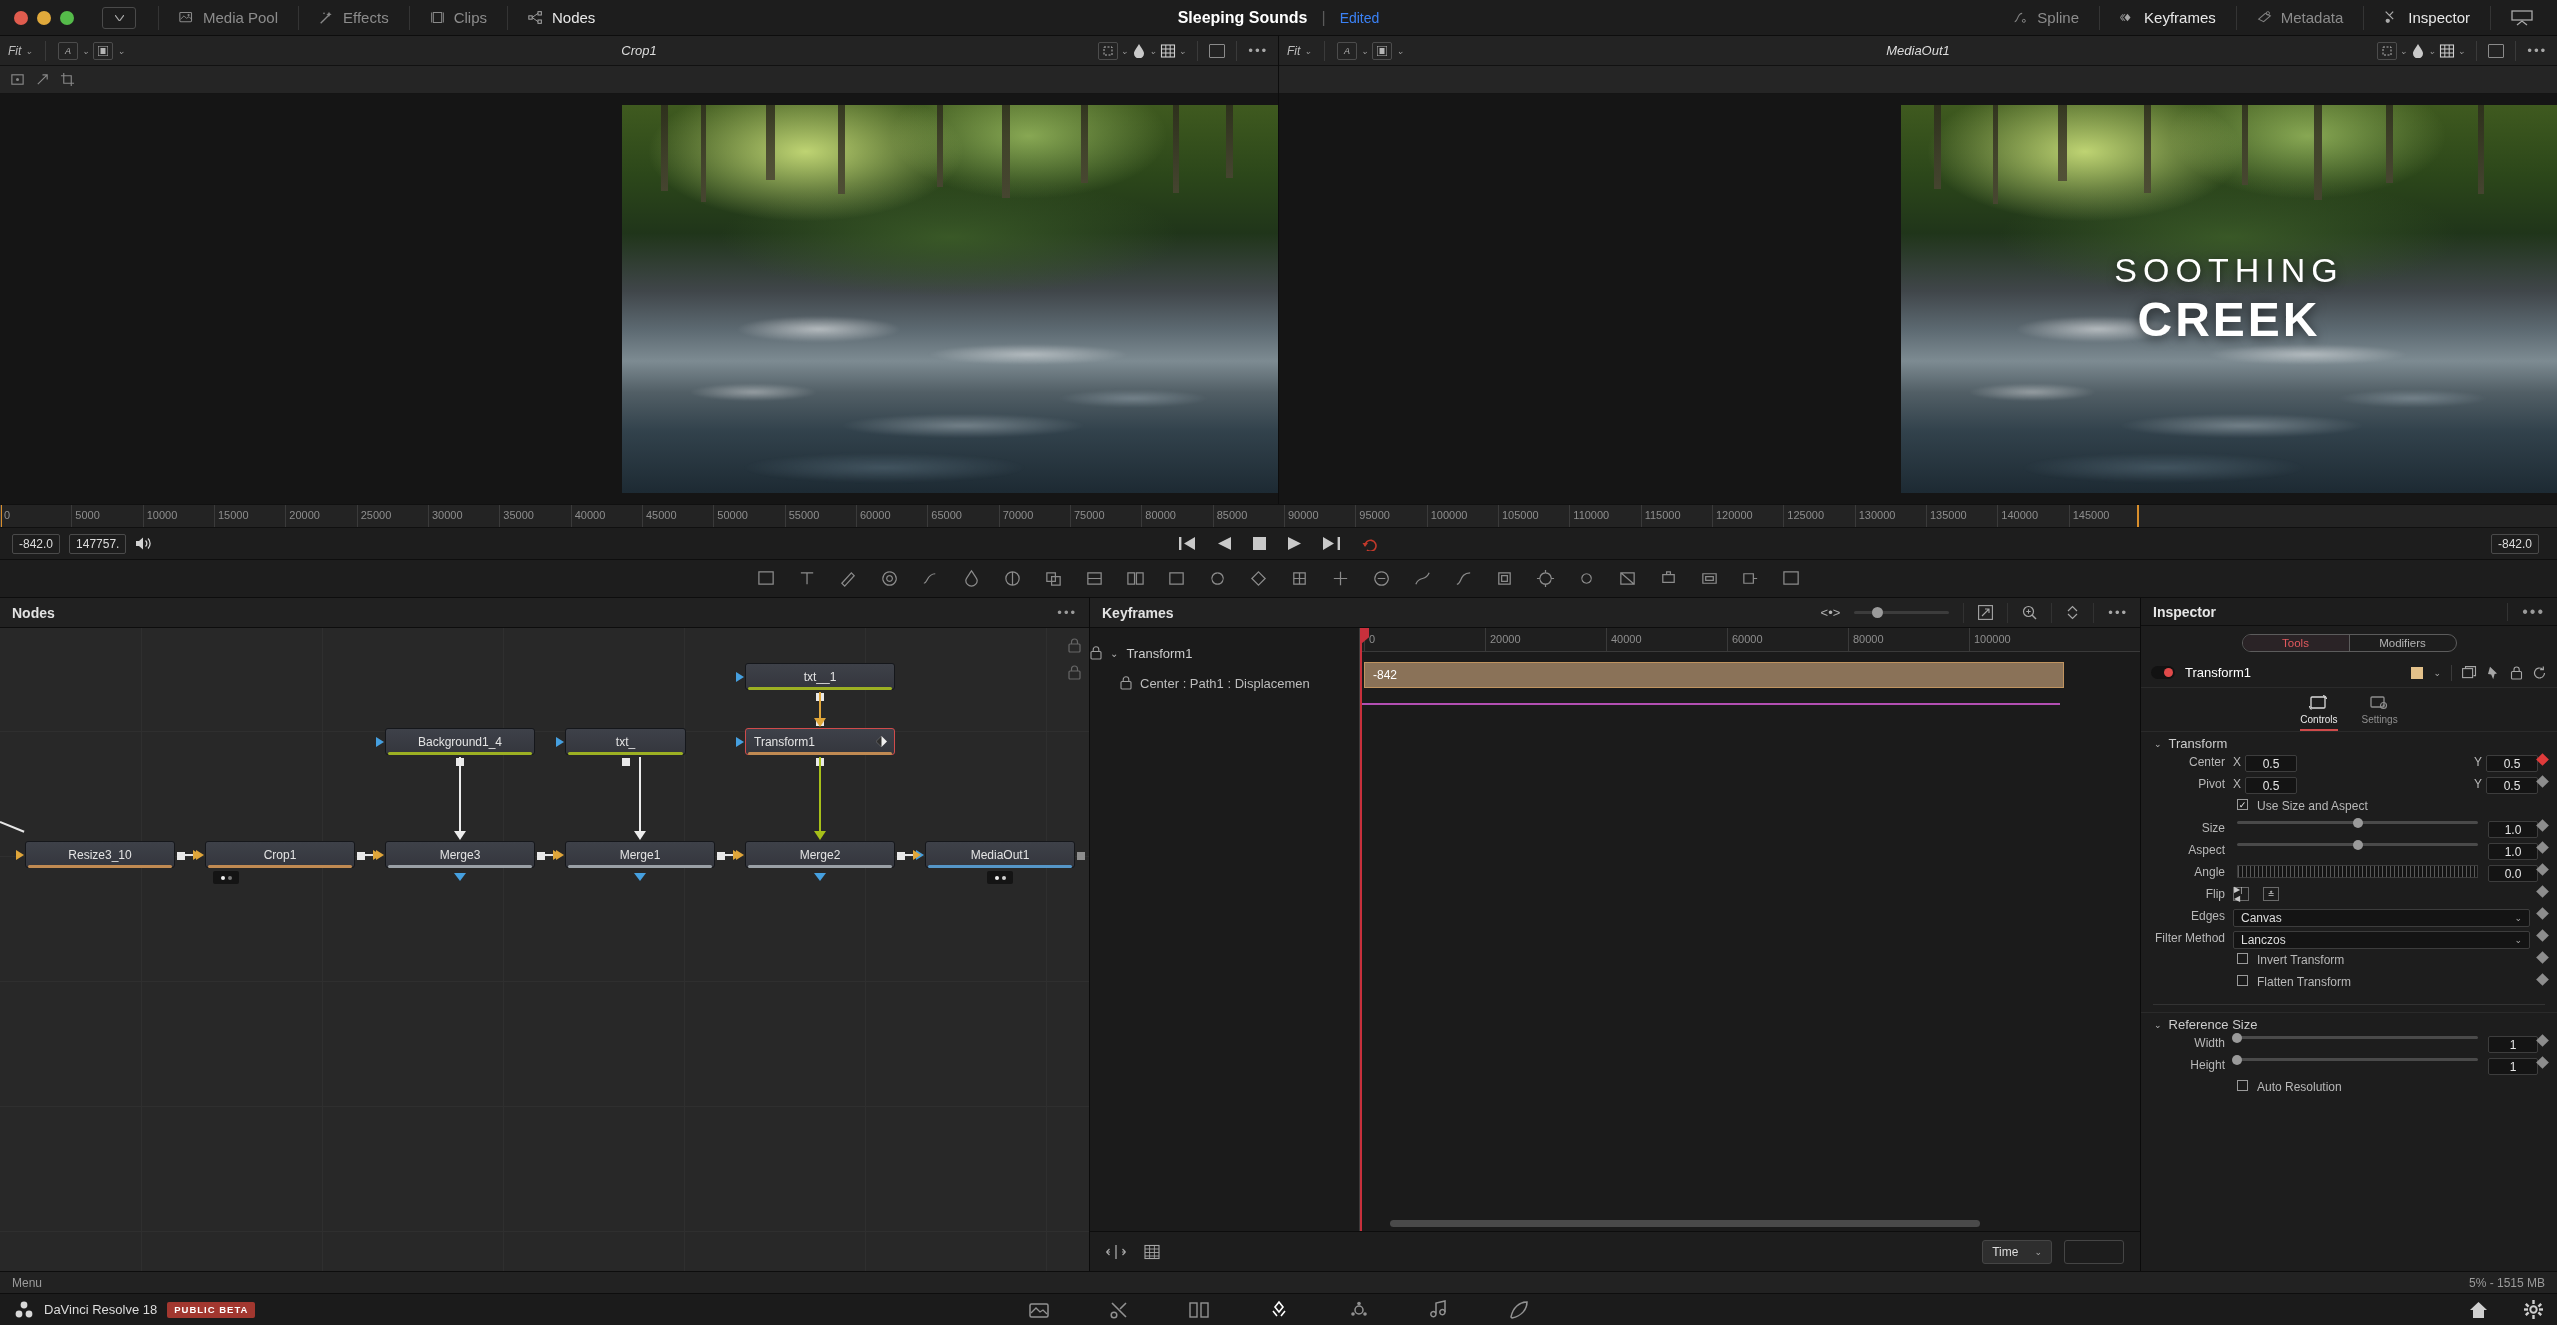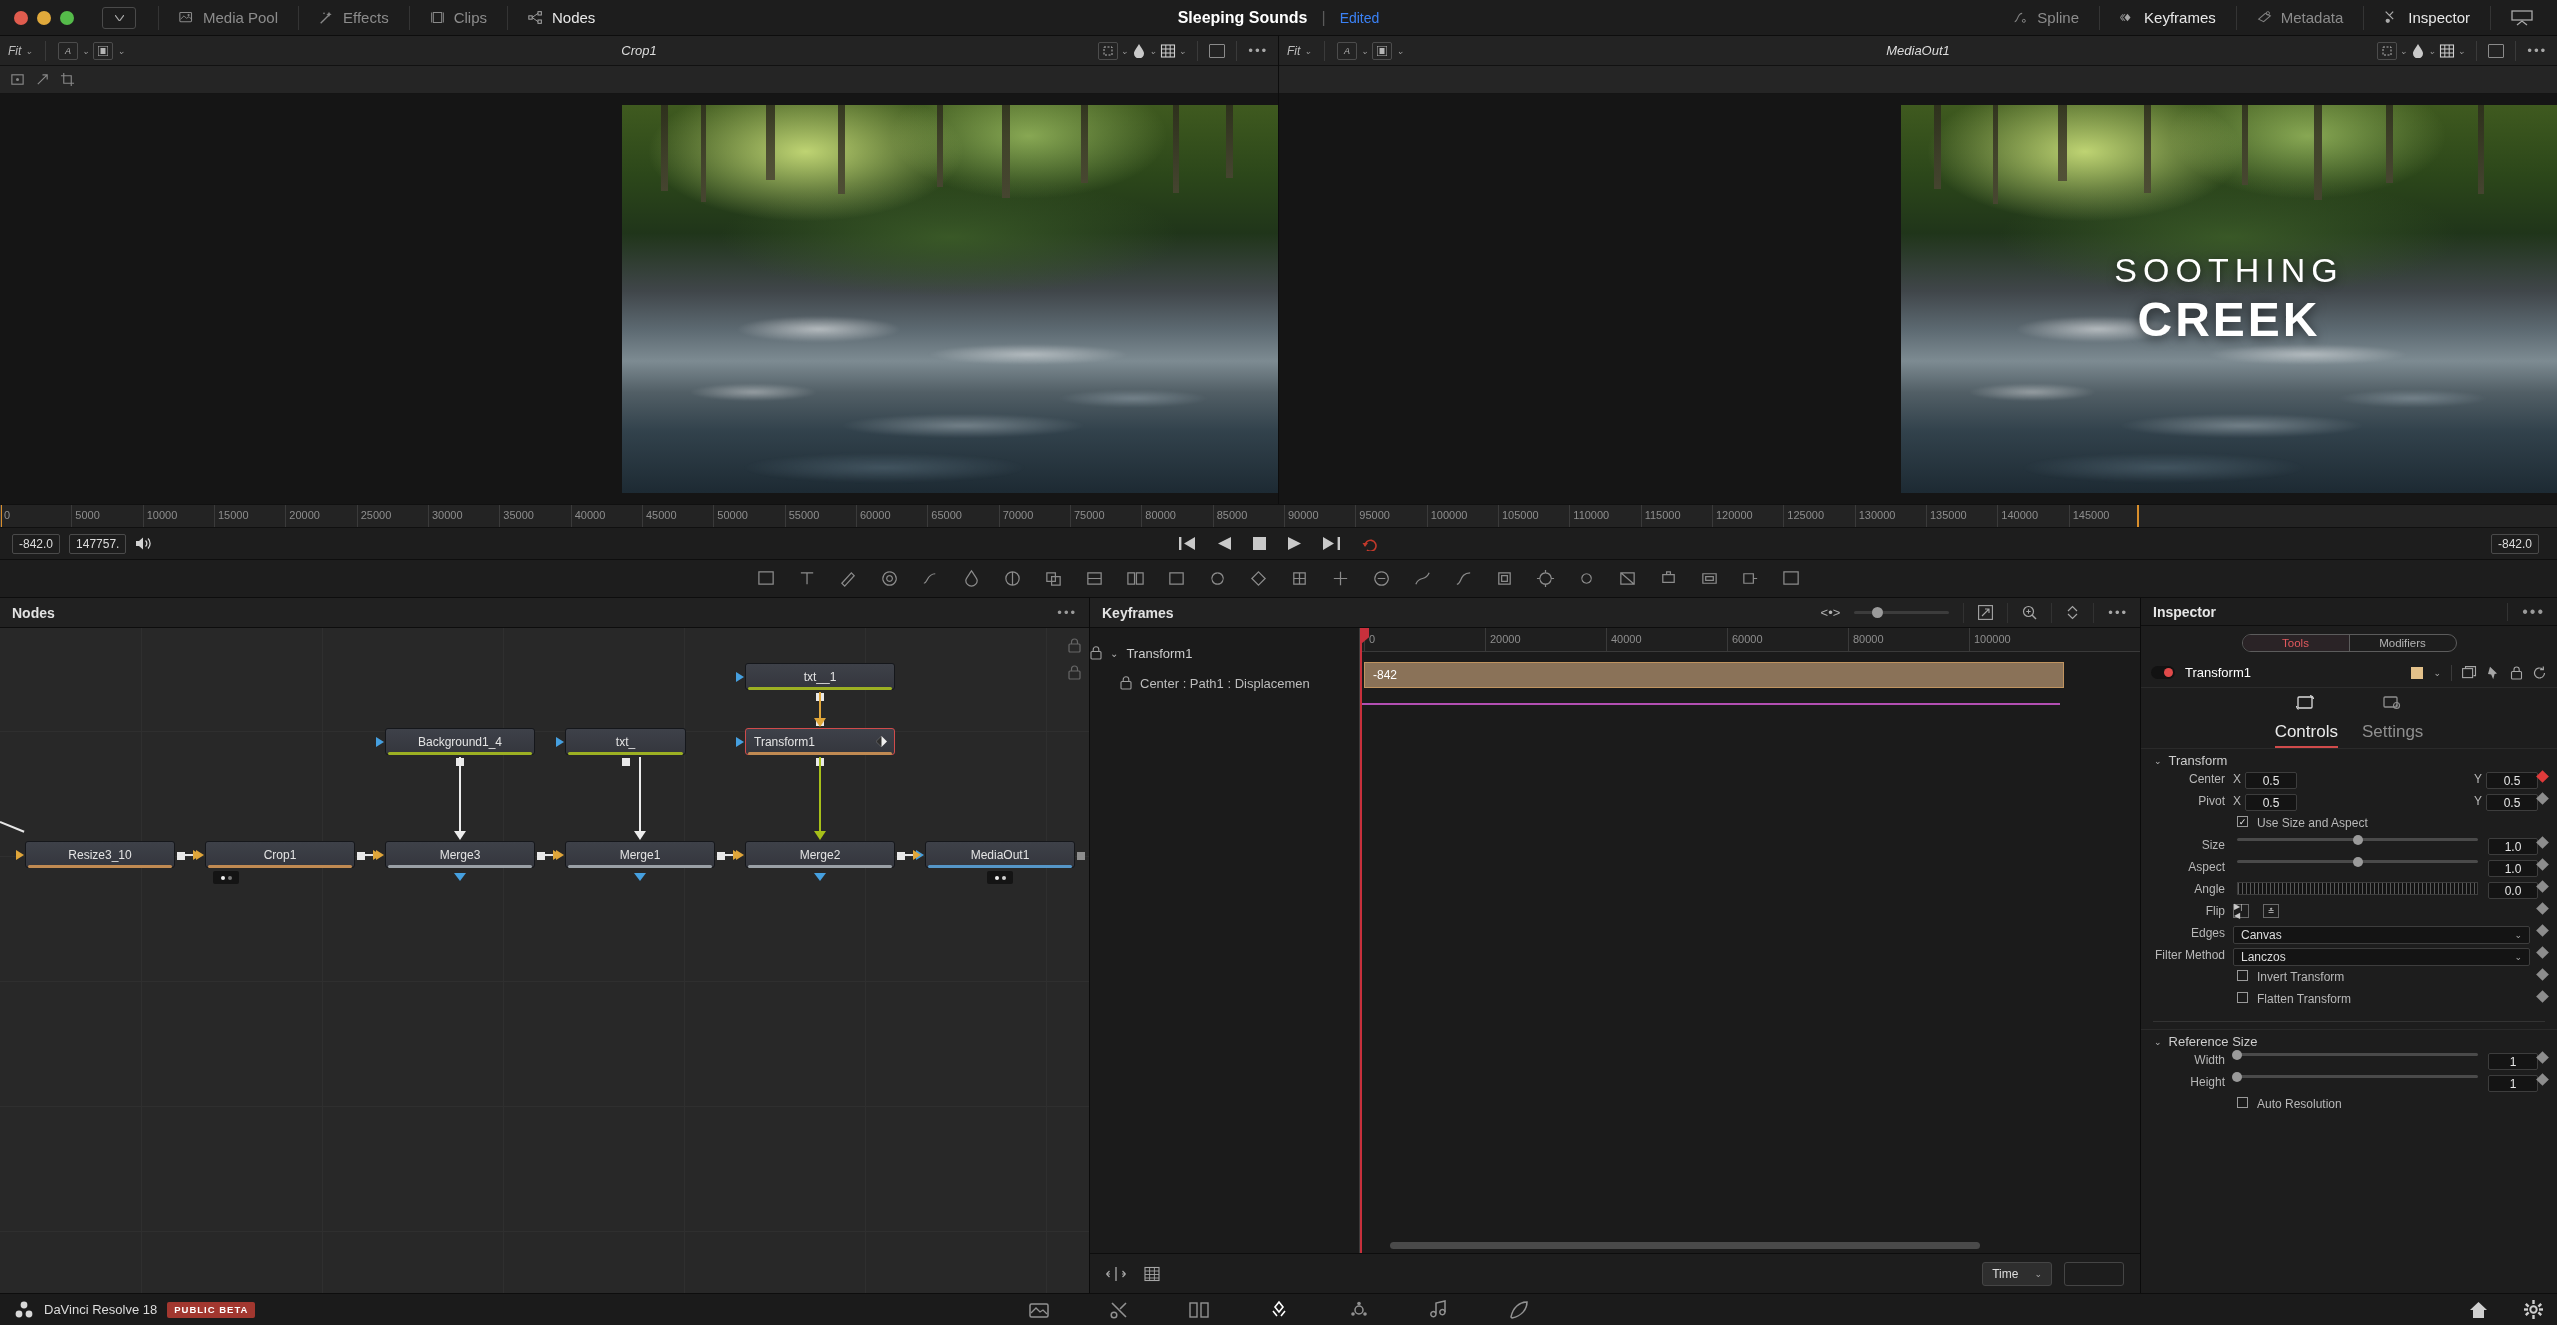--- a/index.html
+++ b/index.html
@@ -198,21 +198,21 @@
   .tool-row { height:30px; display:flex; align-items:center; padding:0 10px; gap:10px;
      border-bottom:1px solid #2a2a2a;}
   .toggle-pill { width:24px; height:13px; background:#121212; border-radius:7px; position:relative;}
   .toggle-pill i { position:absolute; right:2px; top:2px; width:9px;height:9px;border-radius:50%;
      background:#e04a4a; display:block;}
   .tool-name { font-size:13px; color:#fff; }
   .tool-right { margin-left:auto; display:flex; align-items:center; gap:10px;}
   .swatch { width:12px;height:12px;background:#e3c18a;}
   .t-sep { width:1px;height:16px;background:#3a3a3a; }
   .ctrl-tabs { display:flex; gap:24px; justify-content:center; padding:6px 0 0; }
-  .ctab { display:flex; flex-direction:column; align-items:center; gap:11px; font-size:17px;
+  .ctab { display:flex; flex-direction:column; align-items:center; gap:3px; font-size:10px;
      color:#8f8f8f; padding-bottom:4px; }
   .ctab.on { color:#eaeaea; border-bottom:2px solid #d04b4b; }
   .sect-head { height:24px; display:flex; align-items:center; gap:7px; padding-left:13px;
      font-size:13px; color:#cdcdcd; border-top:1px solid #2a2a2a;}
   .chev { font-size:9px; color:#b2b2b2; }
   .prow { height:22px; display:flex; align-items:flex-start; font-size:12px; color:#b8b8b8; padding-right:8px;}
   .plabel { width:92px; text-align:right; padding-right:8px; }
   .axis { width:12px; color:#b8b8b8; }
   .numbox { background:#141414; border:1px solid #3d3d3d; border-radius:2px; height:17px;
      display:flex; align-items:center; justify-content:center; font-size:12px; color:#e6e6e6;}
@@ -1051,20 +1051,24 @@
           </div>
           <div class="prow">
             <span style="width:96px"></span>
             <div class="cbox"></div>
             <span style="padding-left:9px">Auto Resolution</span>
           </div>
         </div>
     </div>
   </div>
 
+  <div class="statusbar">
+    <span>Menu</span>
+    <span class="right">5% - 1515 MB</span>
+  </div>
 
   <div class="footer">
     <div class="brand">
       <svg width="20" height="18" viewBox="0 0 20 18">
           <circle cx="10" cy="4" r="3.4" fill="#d8d8d8"></circle>
           <circle cx="5" cy="13" r="3.4" fill="#d8d8d8"></circle>
           <circle cx="15" cy="13" r="3.4" fill="#d8d8d8"></circle>
         </svg>
       <span>DaVinci Resolve 18</span>
       <span class="beta">PUBLIC BETA</span>

